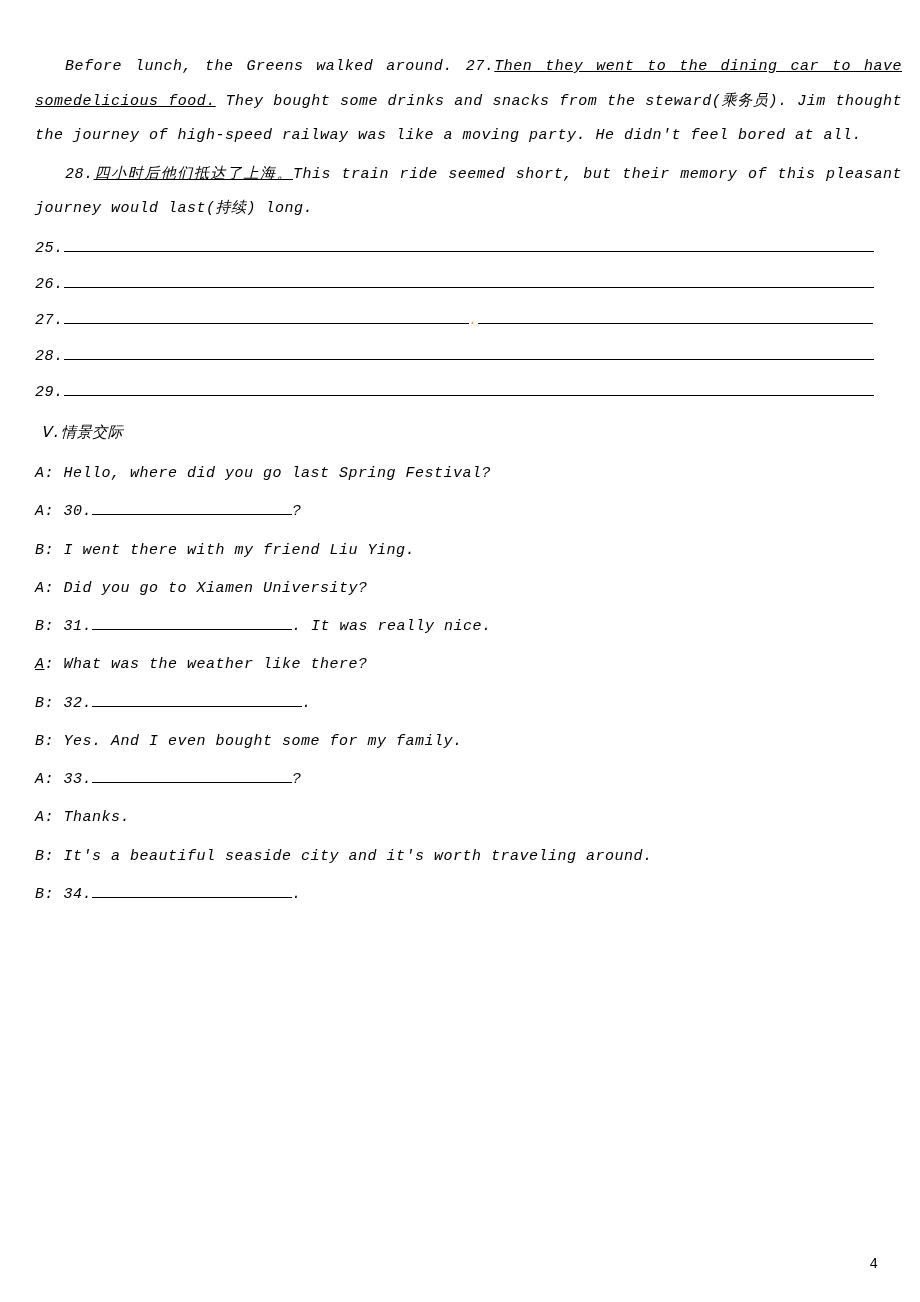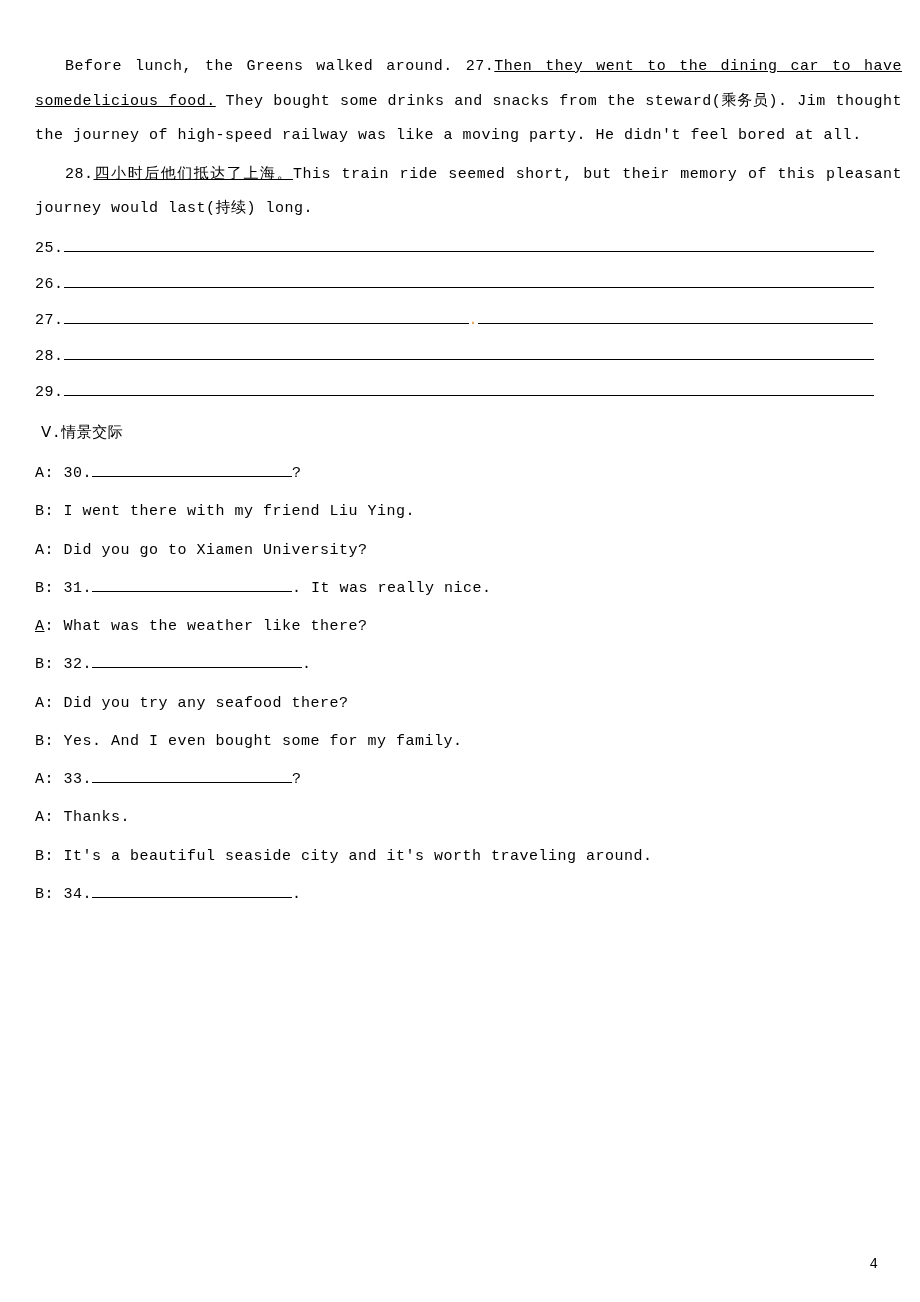--- a/index.html
+++ b/index.html
@@ -11,20 +11,21 @@
     background: #ffffff;
     font-family: "SimSun", "Courier New", monospace;
     font-size: 15px;
     color: #000;
     position: relative;
   }
   .page {
     padding: 50px 18px 0 35px;
     box-sizing: border-box;
     width: 920px;
+    font-style: italic;
   }
   p {
     margin: 0 0 4px 0;
     line-height: 2.3;
     letter-spacing: 0.5px;
     text-align: justify;
   }
   .indent { text-indent: 2em; }
   .underline { text-decoration: underline; }
   .answer-line {
@@ -77,27 +78,27 @@
 
 
   <p class="answer-line"><span class="num">25.</span><span class="rule"></span></p>
   <p class="answer-line"><span class="num">26.</span><span class="rule"></span></p>
   <p class="answer-line"><span class="num">27.</span><span class="rule" style="width:405px"></span><span class="orange-dot">.</span><span class="rule" style="width:395px"></span></p>
   <p class="answer-line"><span class="num">28.</span><span class="rule"></span></p>
   <p class="answer-line"><span class="num">29.</span><span class="rule"></span></p>
 
   <p class="section-title">Ⅴ.情景交际</p>
 
+  <p class="dialog">A: Hello, where did you go last Spring Festival?</p>
   <p class="dialog"><span>A: 30.</span><span class="blank"></span><span>?</span></p>
   <p class="dialog">B: I went there with my friend Liu Ying.</p>
   <p class="dialog">A: Did you go to Xiamen University?</p>
   <p class="dialog"><span>B: 31.</span><span class="blank"></span><span>. It was really nice.</span></p>
   <p class="dialog"><span class="underline">A</span><span>: What was the weather like there?</span></p>
   <p class="dialog"><span>B: 32.</span><span class="blank" style="width:210px"></span><span>.</span></p>
-  <p class="dialog">A: Did you try any seafood there?</p>
   <p class="dialog">B: Yes. And I even bought some for my family.</p>
   <p class="dialog"><span>A: 33.</span><span class="blank"></span><span>?</span></p>
   <p class="dialog">A: Thanks.</p>
   <p class="dialog">B: It's a beautiful seaside city and it's worth traveling around.</p>
   <p class="dialog"><span>B: 34.</span><span class="blank"></span><span>.</span></p>
 
 </div>
 
 <div class="page-num">4</div>
 

